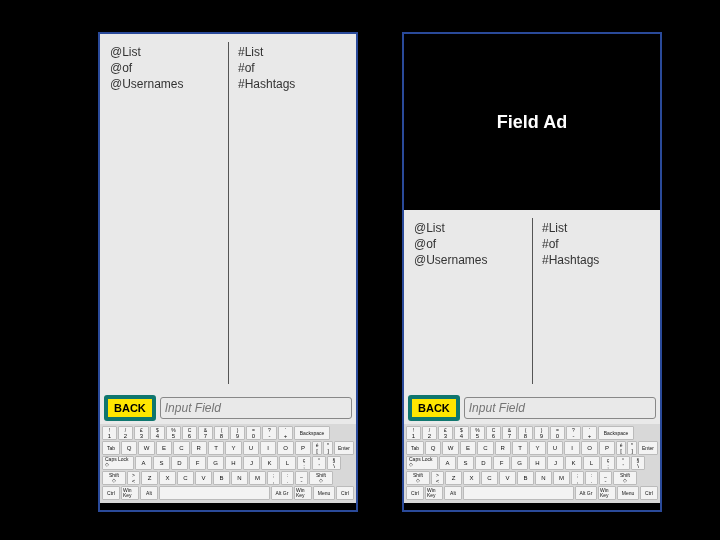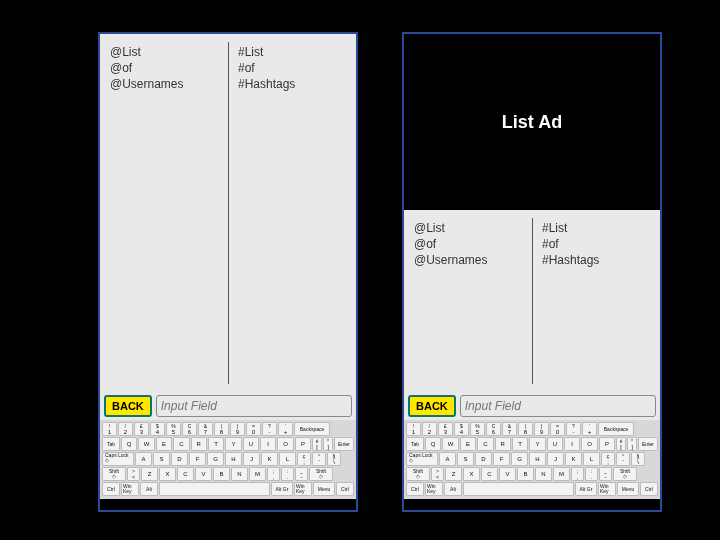--- a/index.html
+++ b/index.html
@@ -11,21 +11,21 @@
   .video-ad { width: 100%; height: 176px; background: #000; color: #fff; font-weight: bold; font-size: 18px; display: flex; align-items: center; justify-content: center; }
   .lists-area { background: #e9e9e9; width: 100%; position: relative; display: flex; }
   .left .lists-area { height: 358px; }
   .right .lists-area { height: 182px; }
   .list-col { width: 50%; padding: 10px 10px; font-size: 12px; color: #333; line-height: 1.35; }
   .list-col div { white-space: nowrap; }
   .divider { position: absolute; top: 8px; left: 50%; width: 1px; background: #555; }
   .left .divider { height: 342px; }
   .right .divider { height: 166px; }
   .input-row { width: 100%; background: #e9e9e9; padding: 3px 4px; display: flex; gap: 4px; align-items: center; }
-  .back-btn { background: #ffe600; border: 2px solid #0f766e; border-radius: 3px; font-size: 11px; font-weight: bold; padding: 3px 6px; color: #000; cursor: pointer; }
+  .back-btn { background: #ffe600; border: 4px solid #0f766e; border-radius: 3px; font-size: 11px; font-weight: bold; padding: 3px 6px; color: #000; cursor: pointer; }
   .input-field { flex: 1; background: #e9e9e9; border: 1px solid #888; border-radius: 3px; font-size: 12px; font-style: italic; padding: 3px 4px; color: #444; }
   .kbd { width: 100%; background: #d8d8d8; padding: 2px 2px 3px 2px; font-size: 6px; color: #111; }
   .krow { display: flex; gap: 1px; margin-bottom: 1px; }
   .krow:last-child { margin-bottom: 0; }
   .key { background: #f3f3f3; border: 1px solid #bbb; border-radius: 1px; display: flex; align-items: center; justify-content: center; height: 14px; line-height: 1; padding: 0 1px; user-select: none; }
   .key.sym { font-size: 5px; flex-direction: column; gap: 0; }
   .key.sym span:first-child { font-size: 5px; }
   .key.sym span:last-child { font-size: 6px; }
   .key.wide { flex: 0 0 auto; }
   .r1 .key.sym { width: 15px; }
@@ -216,21 +216,21 @@
           <div class="key space wide"></div>
           <div class="key altgr wide">Alt Gr</div>
           <div class="key winr wide">Win Key</div>
           <div class="key menu wide">Menu</div>
           <div class="key ctrlr wide">Ctrl</div>
         </div>
       </div>
   </div>
 
   <div class="mock right">
-    <div class="video-ad">List Ad</div>
+    <div class="video-ad">Field Ad</div>
     <div class="lists-area">
       <div class="list-col">
         <div>@List</div>
         <div>@of</div>
         <div>@Usernames</div>
       </div>
       <div class="divider"></div>
       <div class="list-col">
         <div>#List</div>
         <div>#of</div>

